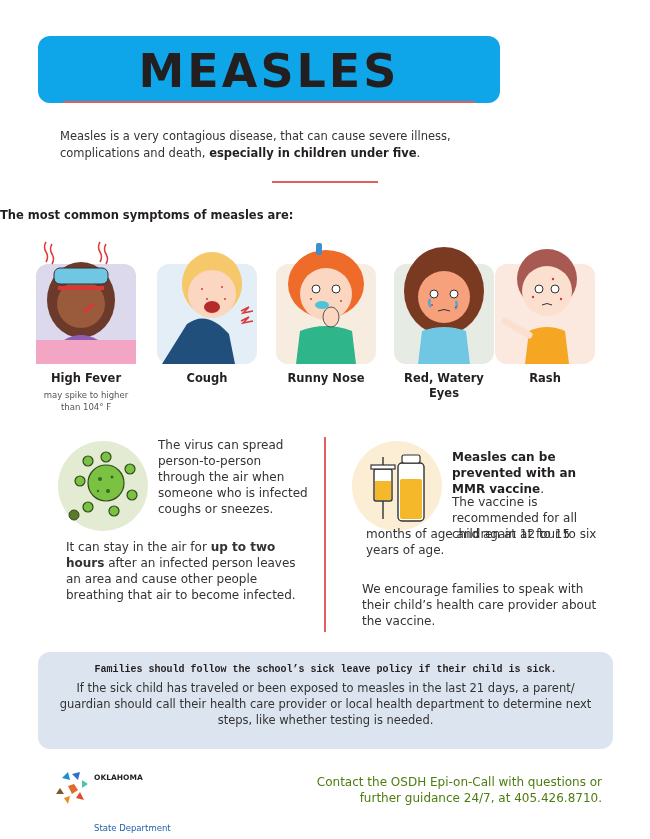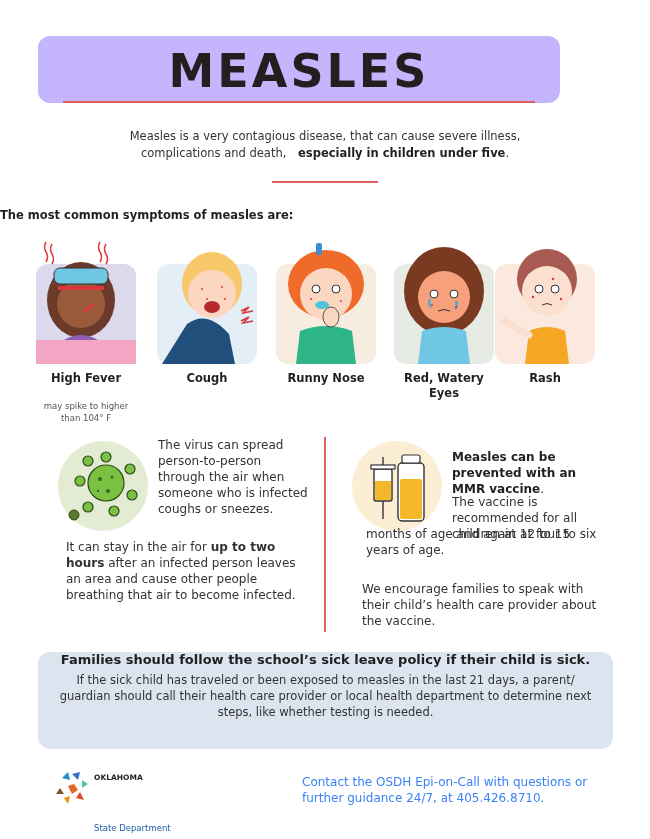--- a/index.html
+++ b/index.html
@@ -1,54 +1,54 @@
 <!DOCTYPE html>
 <html><head>
 <meta charset="utf-8">
 <style>
   * { box-sizing: border-box; margin: 0; padding: 0; }
   html, body { width: 650px; height: 839px; background: #ffffff; overflow: hidden; }
   body { font-family: "DejaVu Sans", sans-serif; color: #2b2b2b; position: relative; }
 
   .title-box {
-    position: absolute; left: 38px; top: 36px; width: 522px; height: 67px;
-    background: #c4b5fd; border-radius: 12px;
+    position: absolute; left: 38px; top: 36px; width: 462px; height: 67px;
+    background: #0ea5e9; border-radius: 12px;
   }
   .title-box .underline {
     position: absolute; left: 25px; right: 25px; bottom: 0; height: 2px; background: #e06060;
   }
   .title {
     position: absolute; left: 0; right: 0; top: 8px; text-align: center;
     font-family: "DejaVu Sans", sans-serif; font-weight: bold; font-size: 46px;
     letter-spacing: 3px; color: #231f20;
   }
 
   .intro {
-    position: absolute; left: 60px; right: 60px; top: 128px; text-align: center;
+    position: absolute; left: 60px; right: 60px; top: 128px; 
     font-size: 11.5px; line-height: 17px; color: #333;
   }
-  .intro b { color: #231f20; margin-left: 8px; }
+  .intro b { color: #231f20; }
   .intro-rule {
     position: absolute; left: 272px; width: 106px; top: 181px; height: 2px; background: #e06060;
   }
 
   .symptoms-head {
     position: absolute; left: 0; right: 0; top: 208px; text-align: left;
     font-weight: bold; font-size: 11.5px; color: #231f20;
   }
 
   .symptom { position: absolute; top: 238px; width: 104px; text-align: center; }
   .symptom .pic {
     margin-top: 26px; width: 100px; height: 100px; border-radius: 12px; margin-left: 2px;
     position: relative; overflow: visible;
   }
   .symptom .label {
     margin-top: 7px; font-weight: bold; font-size: 11.5px; line-height: 15px; color: #231f20;
   }
-  .symptom .sub { margin-top: 14px; font-size: 8.5px; line-height: 12px; color: #555; }
+  .symptom .sub { margin-top: 3px; font-size: 8.5px; line-height: 12px; color: #555; }
 
   .section-divider {
     position: absolute; left: 324px; top: 437px; width: 1.5px; height: 195px; background: #e06060;
   }
 
   .left-col { position: absolute; left: 58px; top: 437px; width: 250px; }
   .circle {
     position: absolute; width: 90px; height: 90px; border-radius: 50%;
   }
   .virus-circle { left: 0; top: 4px; background: #e3ecd2; }
@@ -61,31 +61,31 @@
   .right-col { position: absolute; left: 352px; top: 437px; width: 260px; }
   .right-col .p1 { position: absolute; left: 100px; top: 12px; width: 150px; font-weight: bold; color: #231f20; }
   .right-col .p2 { position: absolute; left: 100px; top: 57px; width: 150px; }
   .right-col .p3 { position: absolute; left: 14px; top: 89px; width: 240px; }
   .right-col .p4 { position: absolute; left: 10px; top: 144px; width: 240px; }
 
   .policy-box {
     position: absolute; left: 38px; top: 652px; width: 575px; height: 97px;
     background: #dce4f0; border-radius: 12px; text-align: center;
   }
-  .policy-box .head { margin-top: 0; font-weight: bold; font-size: 13px; color: #231f20; }
+  .policy-box .head { margin-top: 12px; font-weight: bold; font-size: 10px; color: #231f20; font-family: Liberation Mono, monospace; }
   .policy-box .body { margin-top: 5px; font-size: 11.5px; line-height: 16px; color: #333; padding: 0 14px; }
 
   .logo { position: absolute; left: 56px; top: 770px; width: 140px; height: 36px; }
   .logo .txt { position: absolute; left: 38px; top: 3px; font-size: 8px; line-height: 10px; }
   .logo .ok { font-weight: bold; color: #231f20; font-size: 7.5px; }
   .logo .dept { color: #1f5fa8; font-size: 8.5px; margin-top: 40px; }
 
   .contact {
     position: absolute; left: 302px; top: 774px; width: 300px;
-    font-size: 12px; line-height: 16px; color: #3b82f6;
+    font-size: 12px; line-height: 16px; color: #4d7c0f; text-align: right;
   }
 </style>
 </head>
 <body>
 
 <div class="title-box">
   <div class="title">MEASLES</div>
   <div class="underline"></div>
 </div>
 

